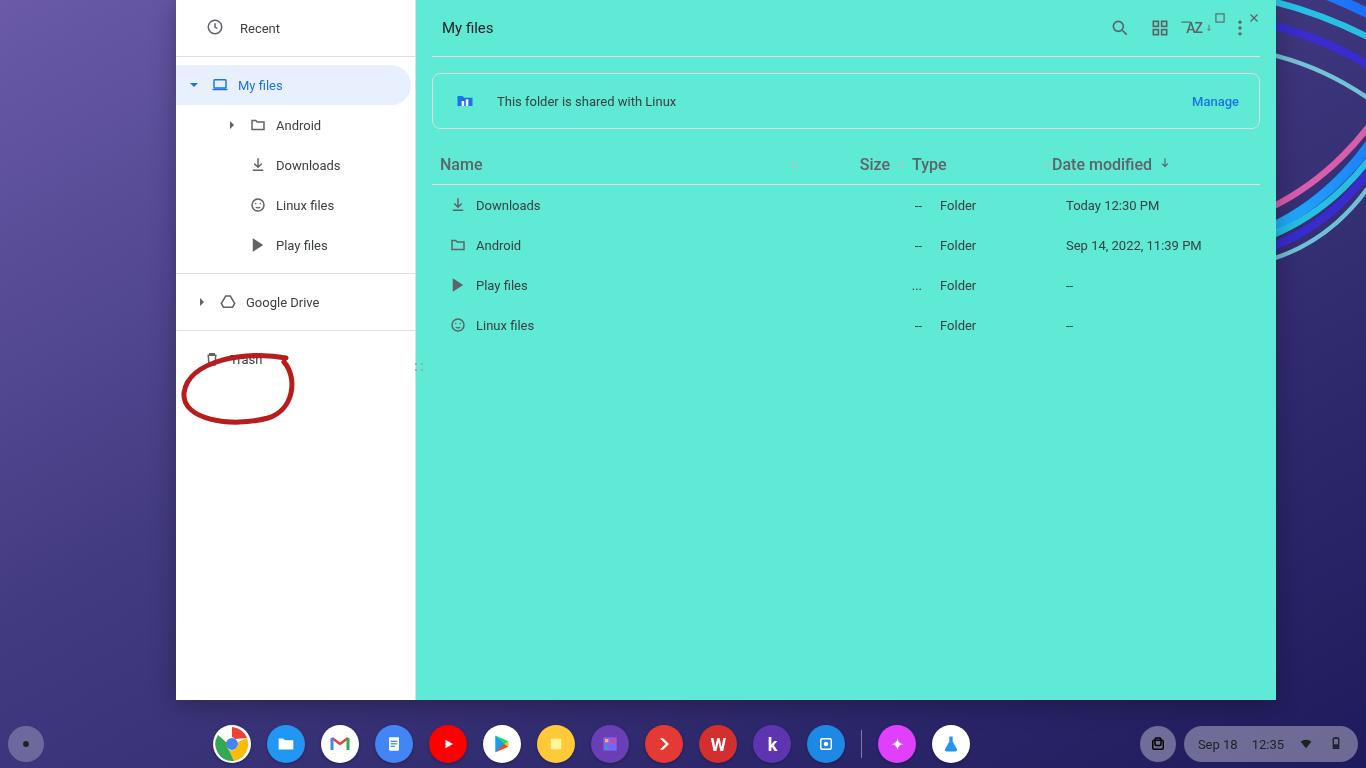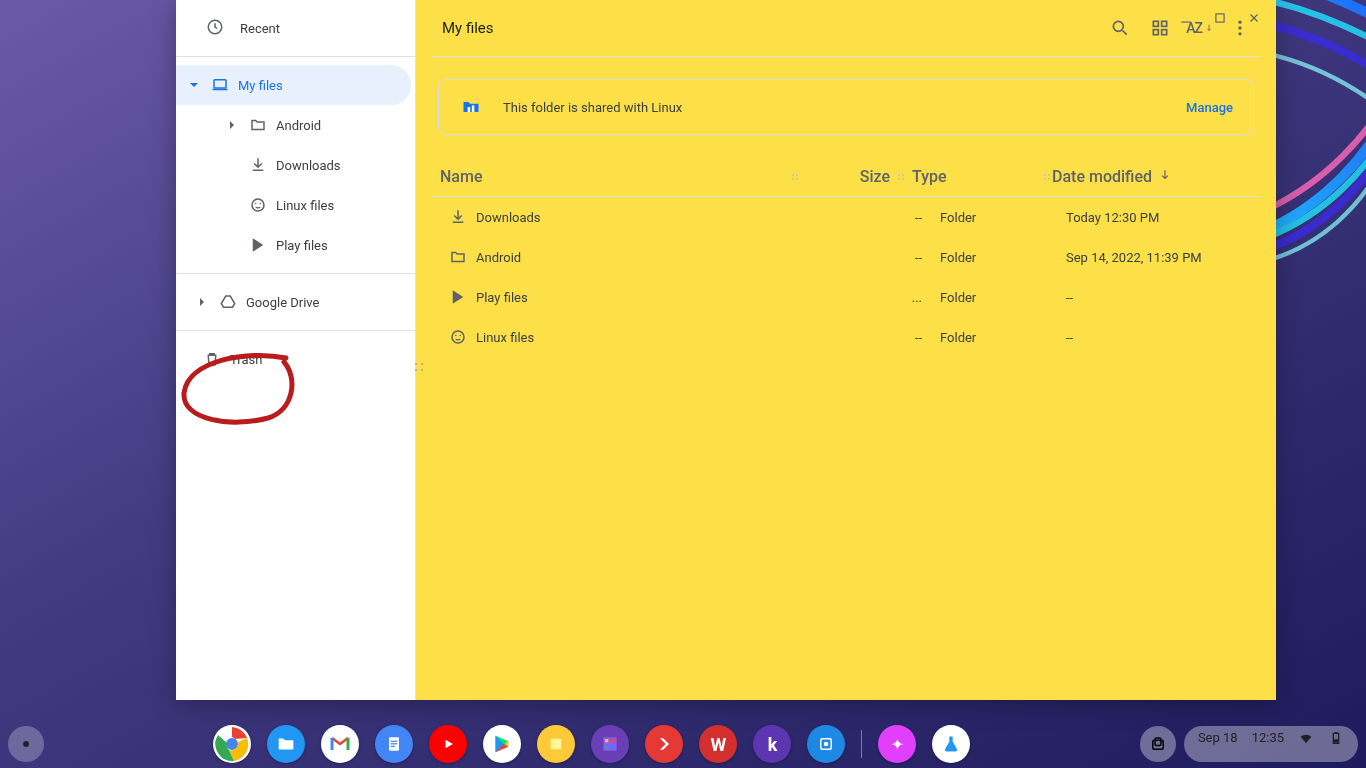--- a/index.html
+++ b/index.html
@@ -1,19 +1,19 @@
 <!DOCTYPE html>
 <html><head>
 <meta charset="utf-8">
 <style>
 * { margin:0; padding:0; box-sizing:border-box; font-family:Roboto,Arial,sans-serif; }
 body { width:1366px; height:768px; overflow:hidden; position:relative; background:linear-gradient(135deg,#5a4a8a 0%,#3a3470 30%,#2a2560 60%,#1a1a50 100%); }
 .wallpaper { position:absolute; inset:0; }
 .wallpaper svg { width:100%; height:100%; display:block; }
-.files-window { position:absolute; left:176px; top:0; width:1100px; height:700px; background:#fde047; box-shadow:0 4px 24px rgba(0,0,0,0.3); display:flex; flex-direction:column; }
+.files-window { position:absolute; left:176px; top:0; width:1100px; height:700px; background:#5eead4; box-shadow:0 4px 24px rgba(0,0,0,0.3); display:flex; flex-direction:column; }
 .window-controls { position:absolute; top:8px; right:12px; display:flex; gap:14px; align-items:center; z-index:5; }
 .win-btn { width:20px; height:20px; display:flex; align-items:center; justify-content:center; cursor:pointer; color:#5f6368; }
 .win-btn svg { width:14px; height:14px; }
 .window-body { display:flex; flex:1; overflow:hidden; }
 .sidebar { width:240px; border-right:1px solid #e0e0e0; display:flex; flex-direction:column; padding-top:8px; background:#fff; position:relative; }
 .sidebar-top-item { display:flex; align-items:center; height:40px; padding-left:30px; gap:16px; color:#3c4043; font-size:13px; cursor:pointer; }
 .sidebar-top-item svg { width:18px; height:18px; }
 .sidebar-divider { height:1px; background:#e0e0e0; margin:8px 0; }
 .sidebar-item { display:flex; align-items:center; height:40px; padding-left:10px; gap:8px; color:#3c4043; font-size:13px; cursor:pointer; border-radius:0 20px 20px 0; margin-right:4px; }
 .sidebar-item.active { background:#e8f0fe; color:#1a73e8; }
@@ -28,21 +28,21 @@
 .drag-separator svg { width:12px; height:12px; }
 .red-annotation { position:absolute; top:348px; left:0px; pointer-events:none; z-index:10; }
 .red-annotation svg { width:130px; height:90px; }
 .main { flex:1; display:flex; flex-direction:column; position:relative; }
 .toolbar { display:flex; align-items:center; height:56px; padding:0 16px; }
 .toolbar-title { font-size:15px; color:#202124; font-weight:400; margin-left:10px; }
 .toolbar-spacer { flex:1; }
 .toolbar-btn { width:40px; height:40px; display:flex; align-items:center; justify-content:center; color:#5f6368; cursor:pointer; border-radius:50%; }
 .toolbar-btn svg { width:20px; height:20px; fill:currentColor; }
 .toolbar-divider-line { height:1px; background:#e0e0e0; margin:0 16px; }
-.info-banner { margin:22px; border:1px solid #dadce0; border-radius:8px; height:56px; display:flex; align-items:center; padding:0 20px; gap:20px; }
+.info-banner { margin:16px; border:1px solid #dadce0; border-radius:8px; height:56px; display:flex; align-items:center; padding:0 20px; gap:20px; }
 .banner-icon { width:24px; height:24px; display:flex; align-items:center; justify-content:center; color:#1a73e8; }
 .banner-icon svg { width:20px; height:20px; fill:currentColor; }
 .banner-text { font-size:13px; color:#3c4043; flex:1; }
 .banner-action { color:#1a73e8; font-size:13px; font-weight:500; cursor:pointer; }
 .file-table { flex:1; overflow:auto; padding:0 16px; }
 .table-header { display:flex; align-items:center; height:40px; border-bottom:1px solid #e0e0e0; font-size:16px; color:#5f6368; font-weight:500; padding:0 8px; }
 .col-name { flex:1; display:flex; align-items:center; gap:4px; }
 .col-size { width:90px; text-align:center; display:flex; justify-content:flex-end; align-items:center; gap:6px; }
 .col-type { width:130px; display:flex; gap:6px; }
 .col-date { width:200px; display:flex; align-items:center; gap:6px; }
@@ -51,21 +51,21 @@
 .sort-arrow svg { width:14px; height:14px; fill:#5f6368; }
 .table-row { display:flex; align-items:center; height:40px; font-size:13px; color:#3c4043; padding:0 8px; cursor:pointer; }
 .row-icon { width:36px; display:flex; justify-content:center; }
 .row-icon svg { width:18px; height:18px; fill:#5f6368; }
 .table-row .col-name { padding-left:0; }
 .shelf { position:absolute; left:0; right:0; bottom:0; height:48px; display:flex; align-items:center; padding:0 8px; }
 .launcher-btn { width:36px; height:36px; border-radius:50%; display:flex; align-items:center; justify-content:center; background:rgba(255,255,255,0.25); cursor:pointer; }
 .launcher-btn svg { width:14px; height:14px; fill:#202124; }
 .shelf-center { flex:1; display:flex; justify-content:center; align-items:center; gap:16px; }
 .app-icon { width:38px; height:38px; border-radius:50%; display:flex; align-items:center; justify-content:center; font-size:20px; color:#fff; cursor:pointer; box-shadow:0 1px 3px rgba(0,0,0,0.3); position:relative; }
-.shelf-right { display:flex; gap:14px; background:rgba(255,255,255,0.35); border-radius:20px; padding:4px 14px; height:36px; color:#202124; font-size:13px; }
+.shelf-right { display:flex; align-items:center; gap:14px; background:rgba(255,255,255,0.35); border-radius:20px; padding:4px 14px; height:36px; color:#202124; font-size:13px; }
 .tray-icon svg { width:16px; height:16px; fill:#202124; }
 .tote { width:36px; height:36px; border-radius:50%; background:rgba(255,255,255,0.35); display:flex; align-items:center; justify-content:center; margin-right:8px; cursor:pointer; }
 .tote svg { width:18px; height:18px; fill:#202124; }
 .app-divider { width:1px; height:28px; background:rgba(255,255,255,0.4); }
 </style>
 </head>
 <body>
 
 <div class="wallpaper">
 <svg viewBox="0 0 1366 768" preserveAspectRatio="xMidYMid slice">

